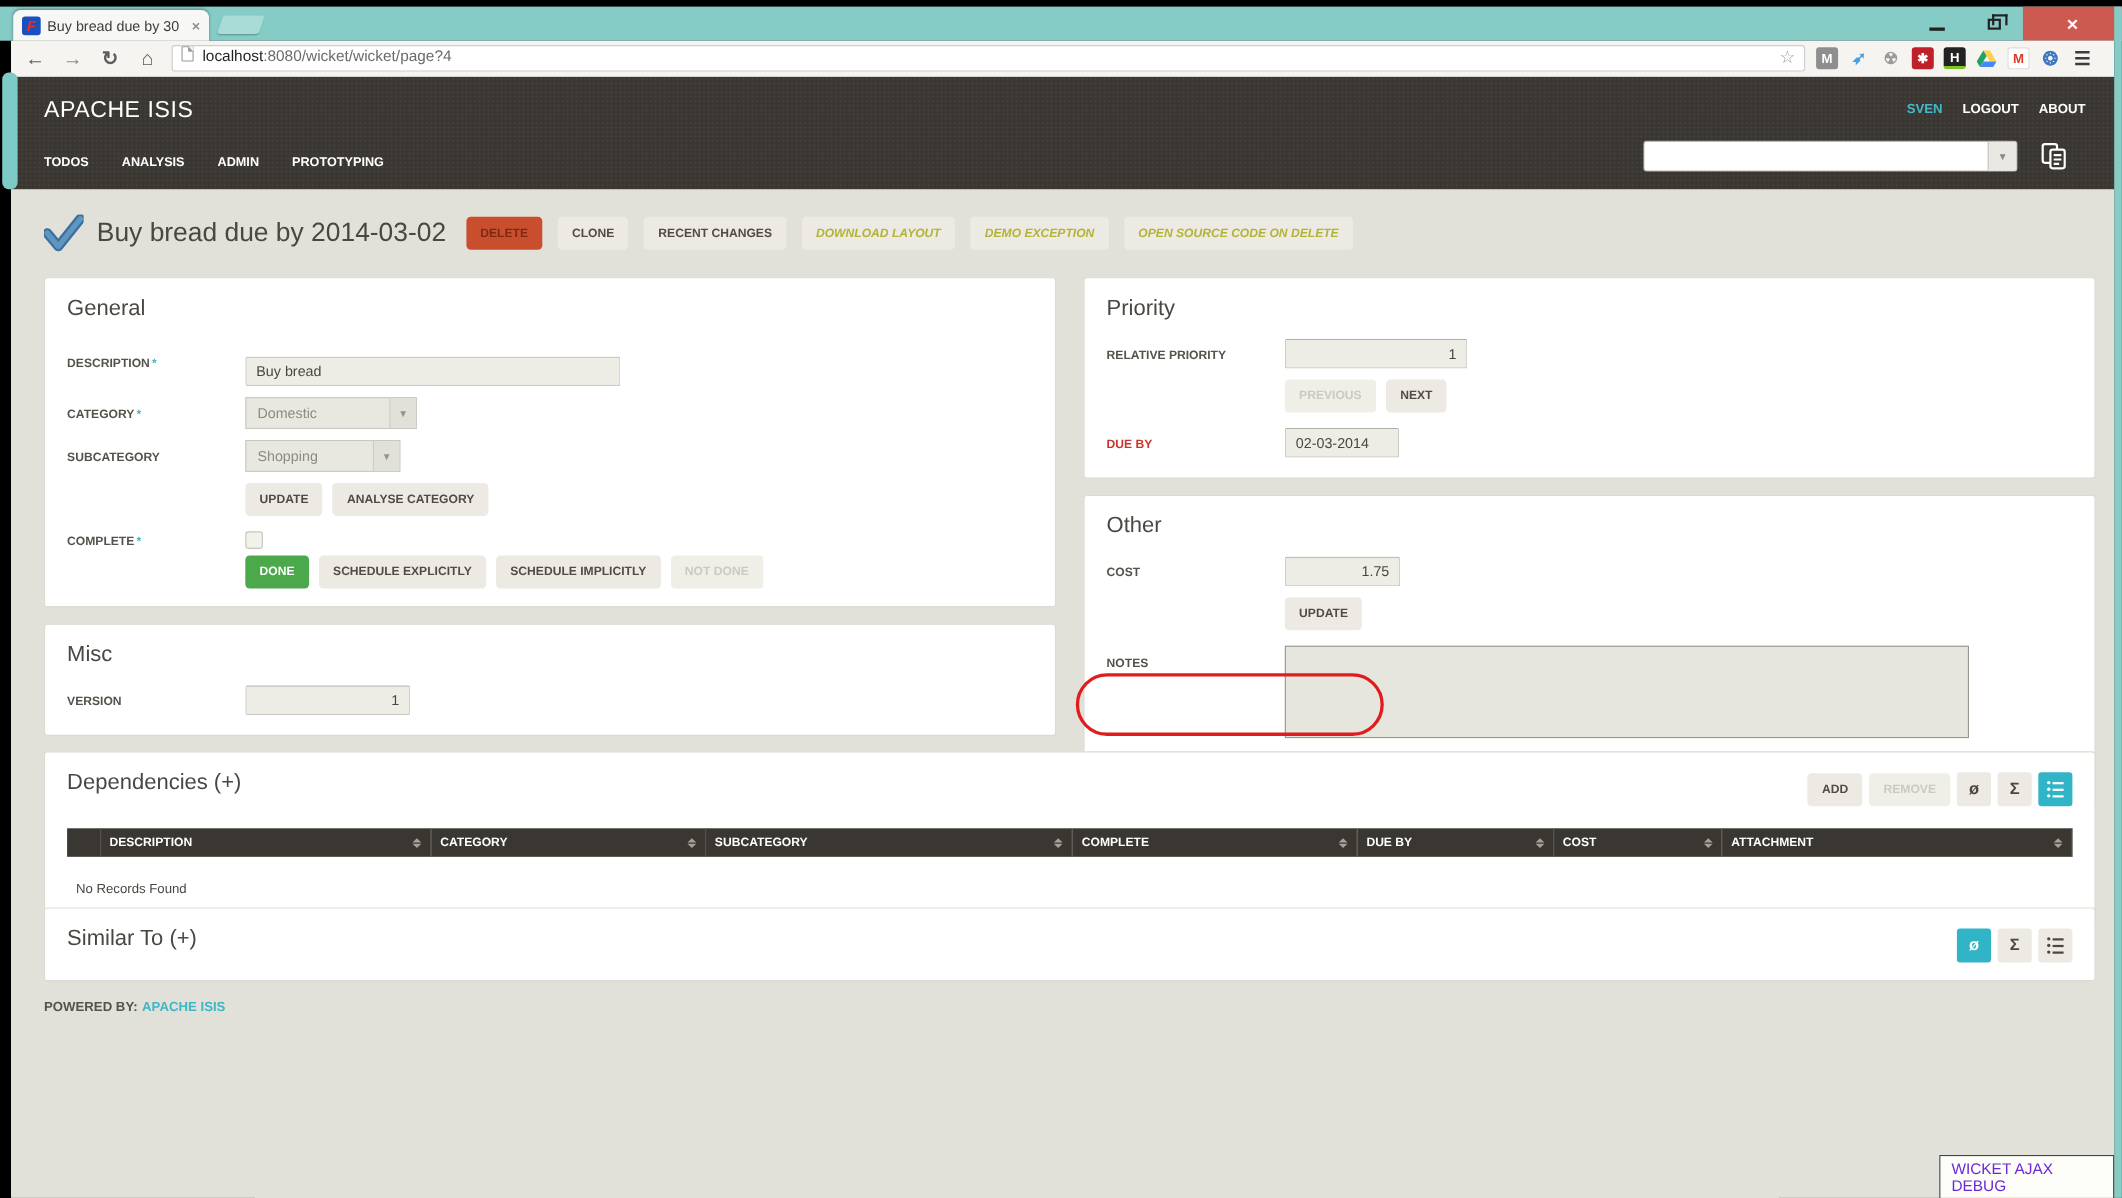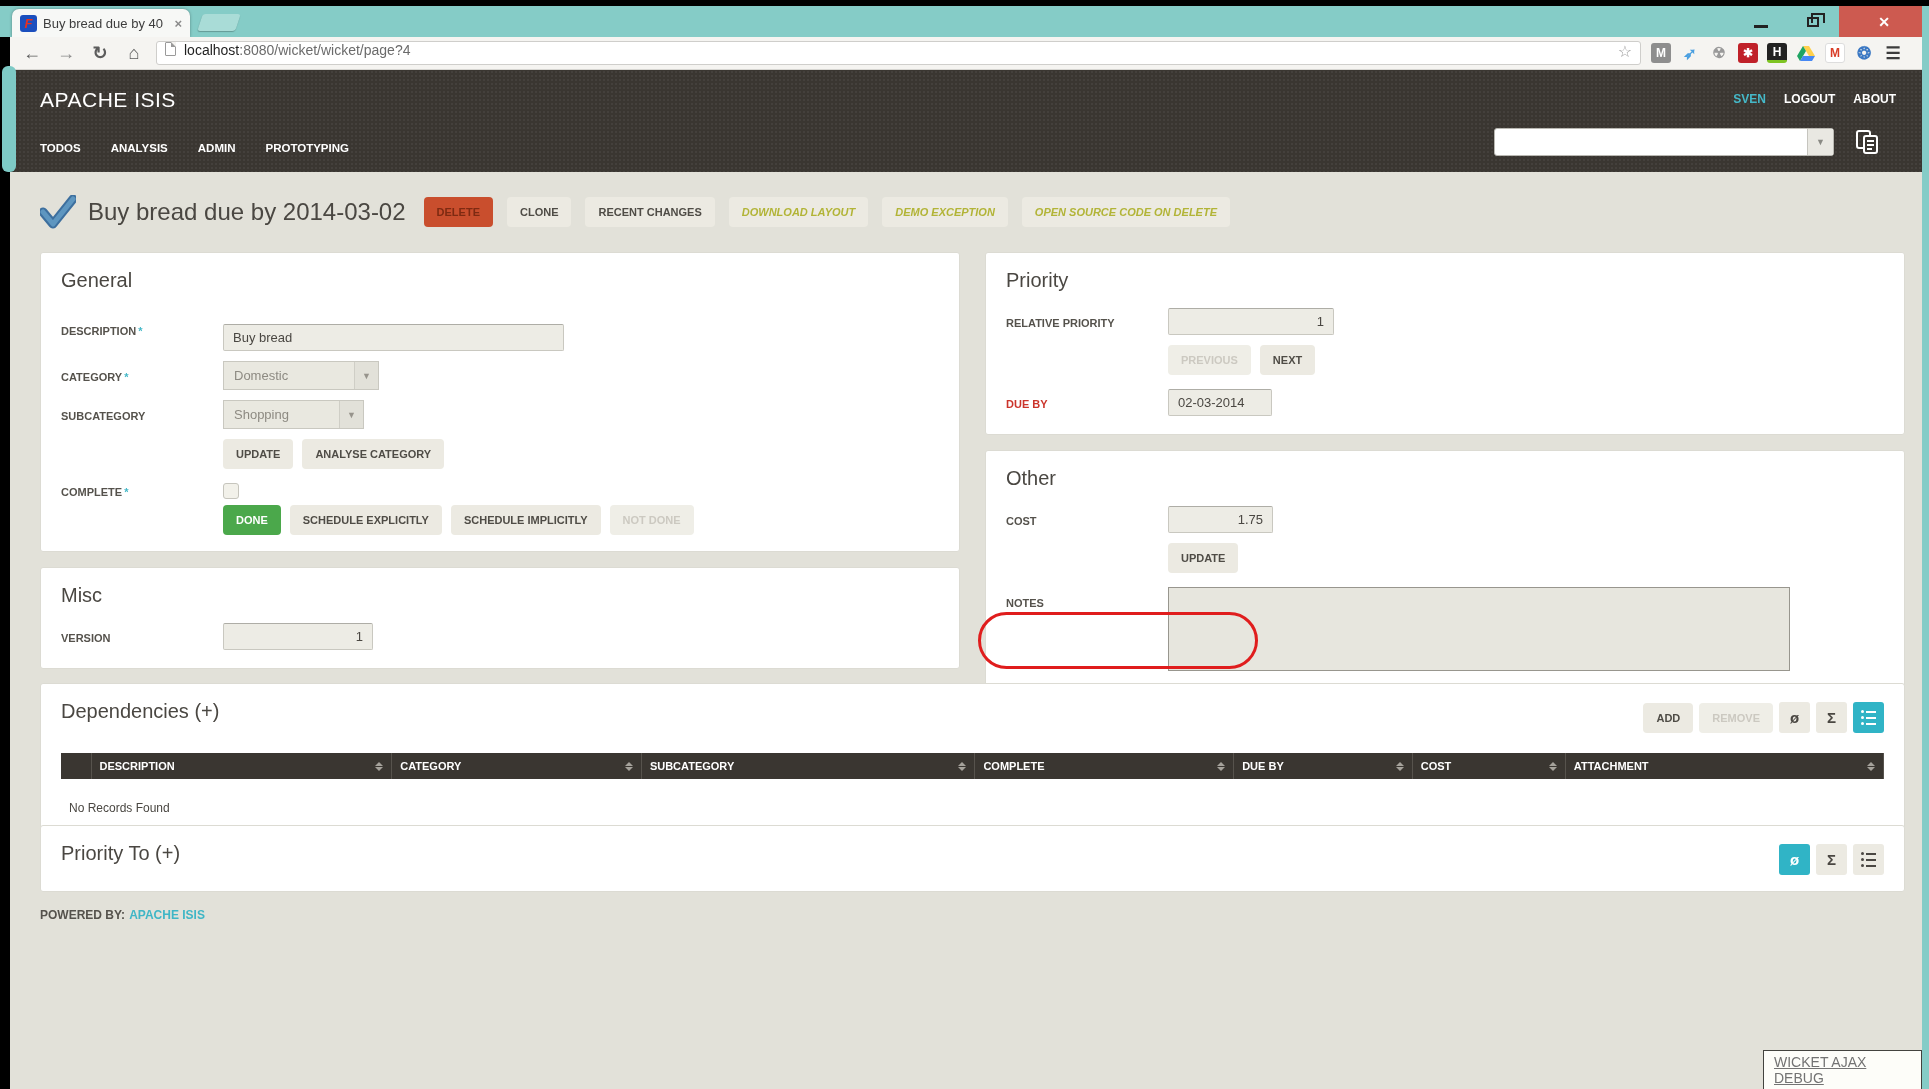--- a/index.html
+++ b/index.html
@@ -115,36 +115,36 @@
   .sort i { width:0; height:0; border-left:4px solid transparent; border-right:4px solid transparent; display:block; }
   .sort .up { border-bottom:4px solid #a5a29b; }
   .sort .dn { border-top:4px solid #a5a29b; }
   td.empty { background:#fff; font-size:12px; color:#4a4742; padding:22px 8px 8px; }
 
   .footer { position:absolute; left:30px; top:838px; font-size:12px; }
   .footer .pb { color:#55524c; font-weight:bold; }
   .footer a { color:#3fb6c6; font-weight:bold; text-decoration:none; margin-left:4px; }
 
   .wicketdebug { position:absolute; left:1753px; top:980px; border:1px solid #43433f; background:#fdfdf9;
-                 color:#737373; font-size:14px; padding:3px 10px;text-decoration:underline; }
+                 color:#6d28d9; font-size:14px; padding:3px 10px; }
 
   .listico { display:flex; flex-direction:column; gap:3px; }
   .listico .r { display:flex; align-items:center; gap:2px; }
   .listico .d { width:3px; height:3px; border-radius:50%; background:currentColor; }
   .listico .l { width:10px; height:2px; background:currentColor; }
 </style>
 </head>
 <body>
 
 <div class="screen">
 
   <div class="titlebar">
     <div class="tab">
       <span class="favicon">F</span>
-      <span class="tab-title">Buy bread due by 40</span>
+      <span class="tab-title">Buy bread due by 30</span>
       <span class="tab-close">×</span>
     </div>
     <div class="newtab"></div>
     <div class="winbtns">
       <div class="winbtn">
           <span class="glyph-min"></span>
         </div>
       <div class="winbtn">
           <span class="glyph-restore"></span>
         </div>
@@ -412,21 +412,21 @@
         </tr>
         <tr>
               <td class="empty" colspan="8">No Records Found</td>
             </tr>
       </tbody>
         </table>
     </div>
 
     <div class="card simcard" style="padding-bottom:10px">
       <div class="cardhead">
-        <h2>Priority To (+)</h2>
+        <h2>Similar To (+)</h2>
         <div class="cardtools">
           <button class="iconbtn active">ø</button>
           <button class="iconbtn">Σ</button>
           <button class="iconbtn">
             <span class="listico">
                 <span class="r">
                   <span class="d"></span>
                   <span class="l"></span>
                 </span>
                 <span class="r">

